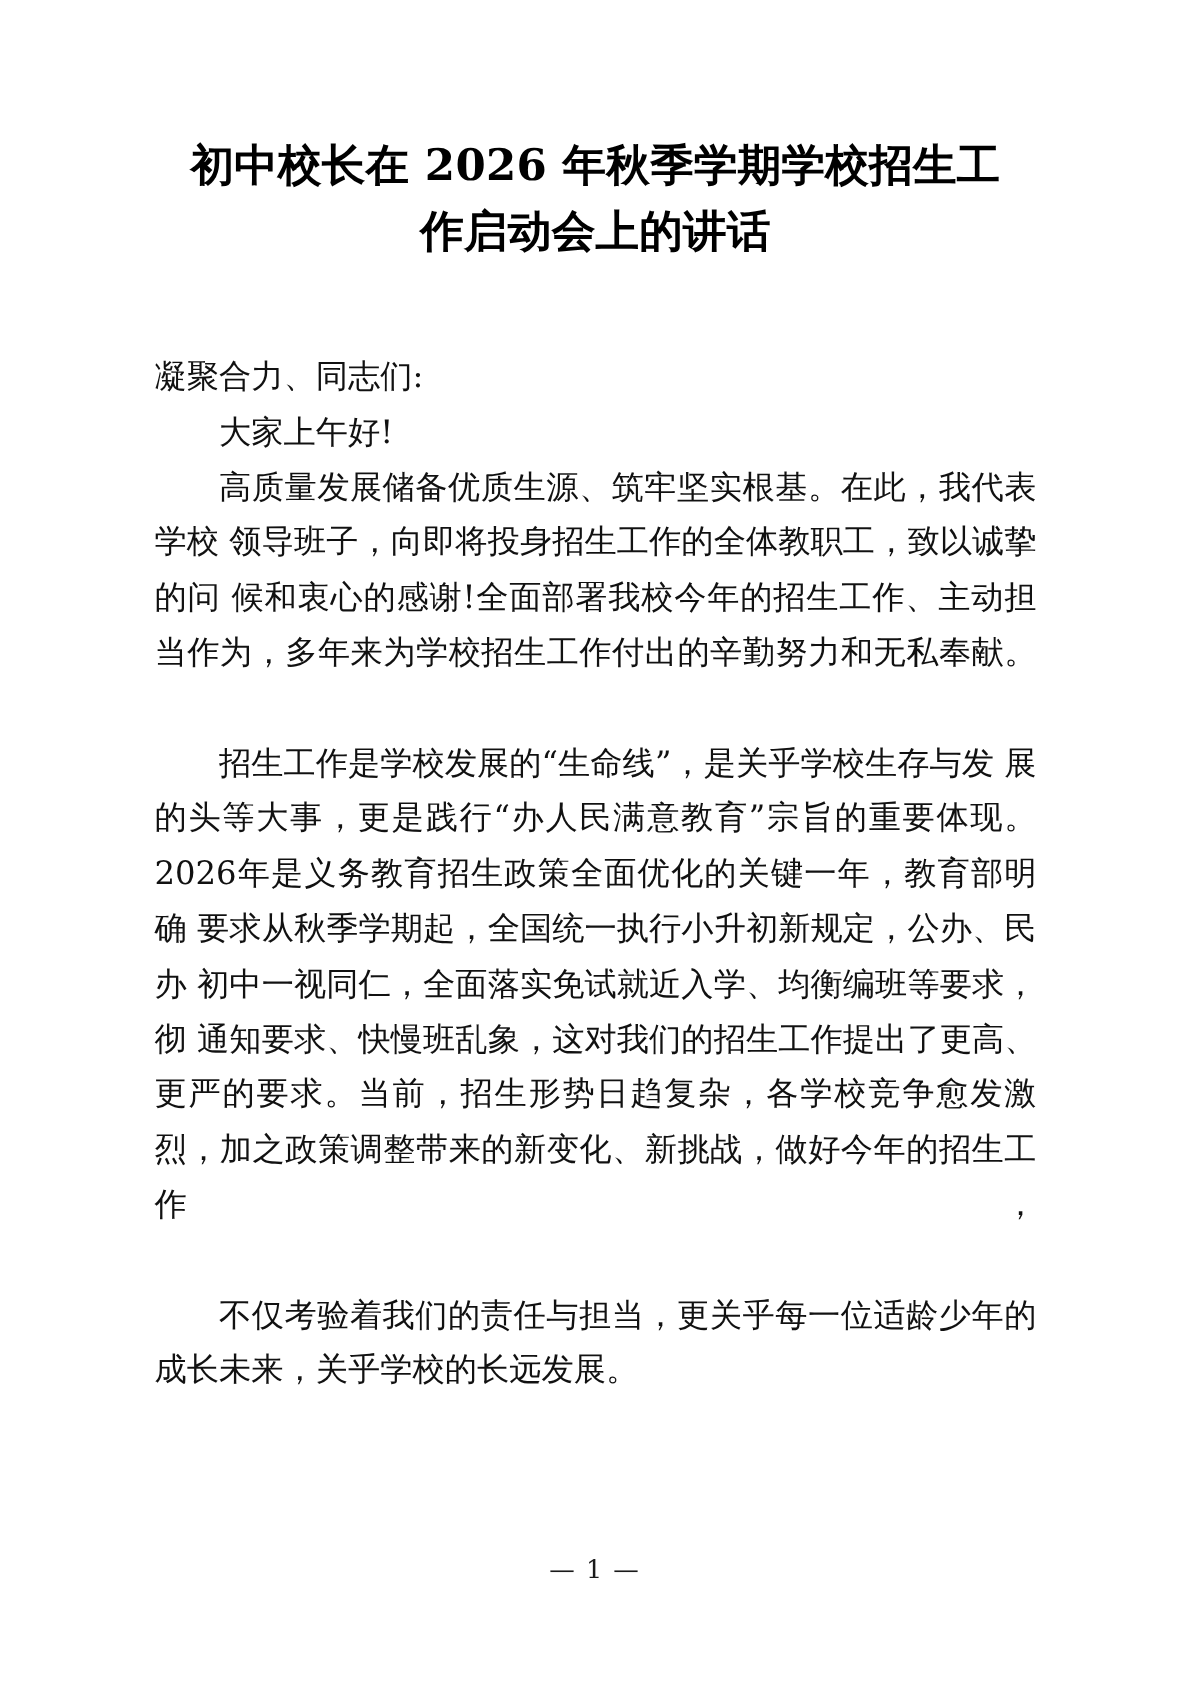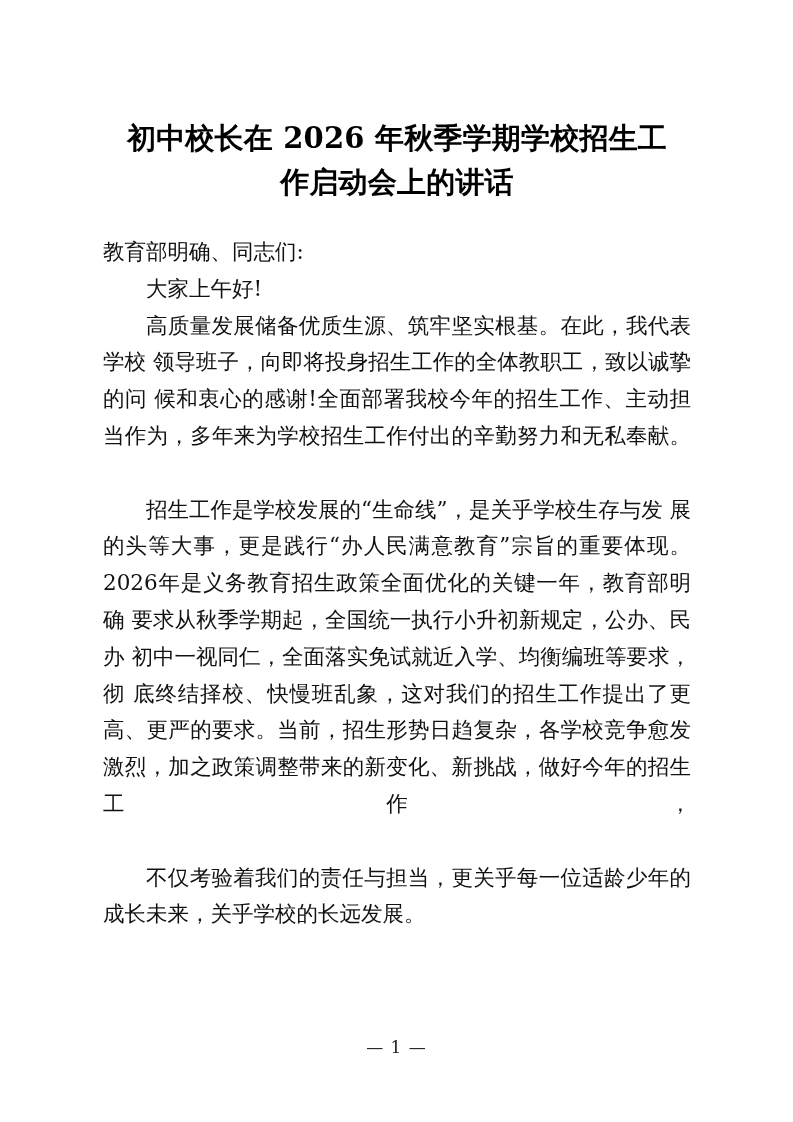--- a/index.html
+++ b/index.html
@@ -24,21 +24,21 @@
     top: 0;
     width: 793px;
     height: 1122px;
     background: #ffffff;
   }
 
   
   .doc-title {
     position: absolute;
     left: 103px;
-    top: 116px;
+    top: 88px;
     width: 588px;
     text-align: center;
     font-family: "DejaVu Serif", "Liberation Serif", serif;
     font-weight: bold;
     font-size: 29px;
     line-height: 44px;
     letter-spacing: 0.2px;
     color: #000000;
   }
 
@@ -98,24 +98,24 @@
 <body>
 
 <div class="page">
 
   <div class="doc-title">
     <div>初中校长在 2026 年秋季学期学校招生工</div>
     <div>作启动会上的讲话</div>
   </div>
 
   <div class="doc-body">
-    <p class="nojustify-last">教育部明确、同志们:</p>
+    <p class="nojustify-last">凝聚合力、同志们:</p>
     <p class="indent nojustify-last">大家上午好!</p>
     <p class="indent">高质量发展储备优质生源、筑牢坚实根基。在此，我代表学校 领导班子，向即将投身招生工作的全体教职工，致以诚挚的问 候和衷心的感谢!全面部署我校今年的招生工作、主动担当作为，多年来为学校招生工作付出的辛勤努力和无私奉献。</p>
-    <p class="indent">招生工作是学校发展的“生命线”，是关乎学校生存与发 展的头等大事，更是践行“办人民满意教育”宗旨的重要体现。2026年是义务教育招生政策全面优化的关键一年，教育部明确 要求从秋季学期起，全国统一执行小升初新规定，公办、民办 初中一视同仁，全面落实免试就近入学、均衡编班等要求，彻 底终结择校、快慢班乱象，这对我们的招生工作提出了更高、更严的要求。当前，招生形势日趋复杂，各学校竞争愈发激烈，加之政策调整带来的新变化、新挑战，做好今年的招生工作，</p>
+    <p class="indent">招生工作是学校发展的“生命线”，是关乎学校生存与发 展的头等大事，更是践行“办人民满意教育”宗旨的重要体现。2026年是义务教育招生政策全面优化的关键一年，教育部明确 要求从秋季学期起，全国统一执行小升初新规定，公办、民办 初中一视同仁，全面落实免试就近入学、均衡编班等要求，彻 通知要求、快慢班乱象，这对我们的招生工作提出了更高、更严的要求。当前，招生形势日趋复杂，各学校竞争愈发激烈，加之政策调整带来的新变化、新挑战，做好今年的招生工作，</p>
     <p class="indent nojustify-last">不仅考验着我们的责任与担当，更关乎每一位适龄少年的成长未来，关乎学校的长远发展。</p>
   </div>
 
   <div class="page-footer">
     <span>— 1 —</span>
   </div>
 
 </div>
 
 </body></html>

